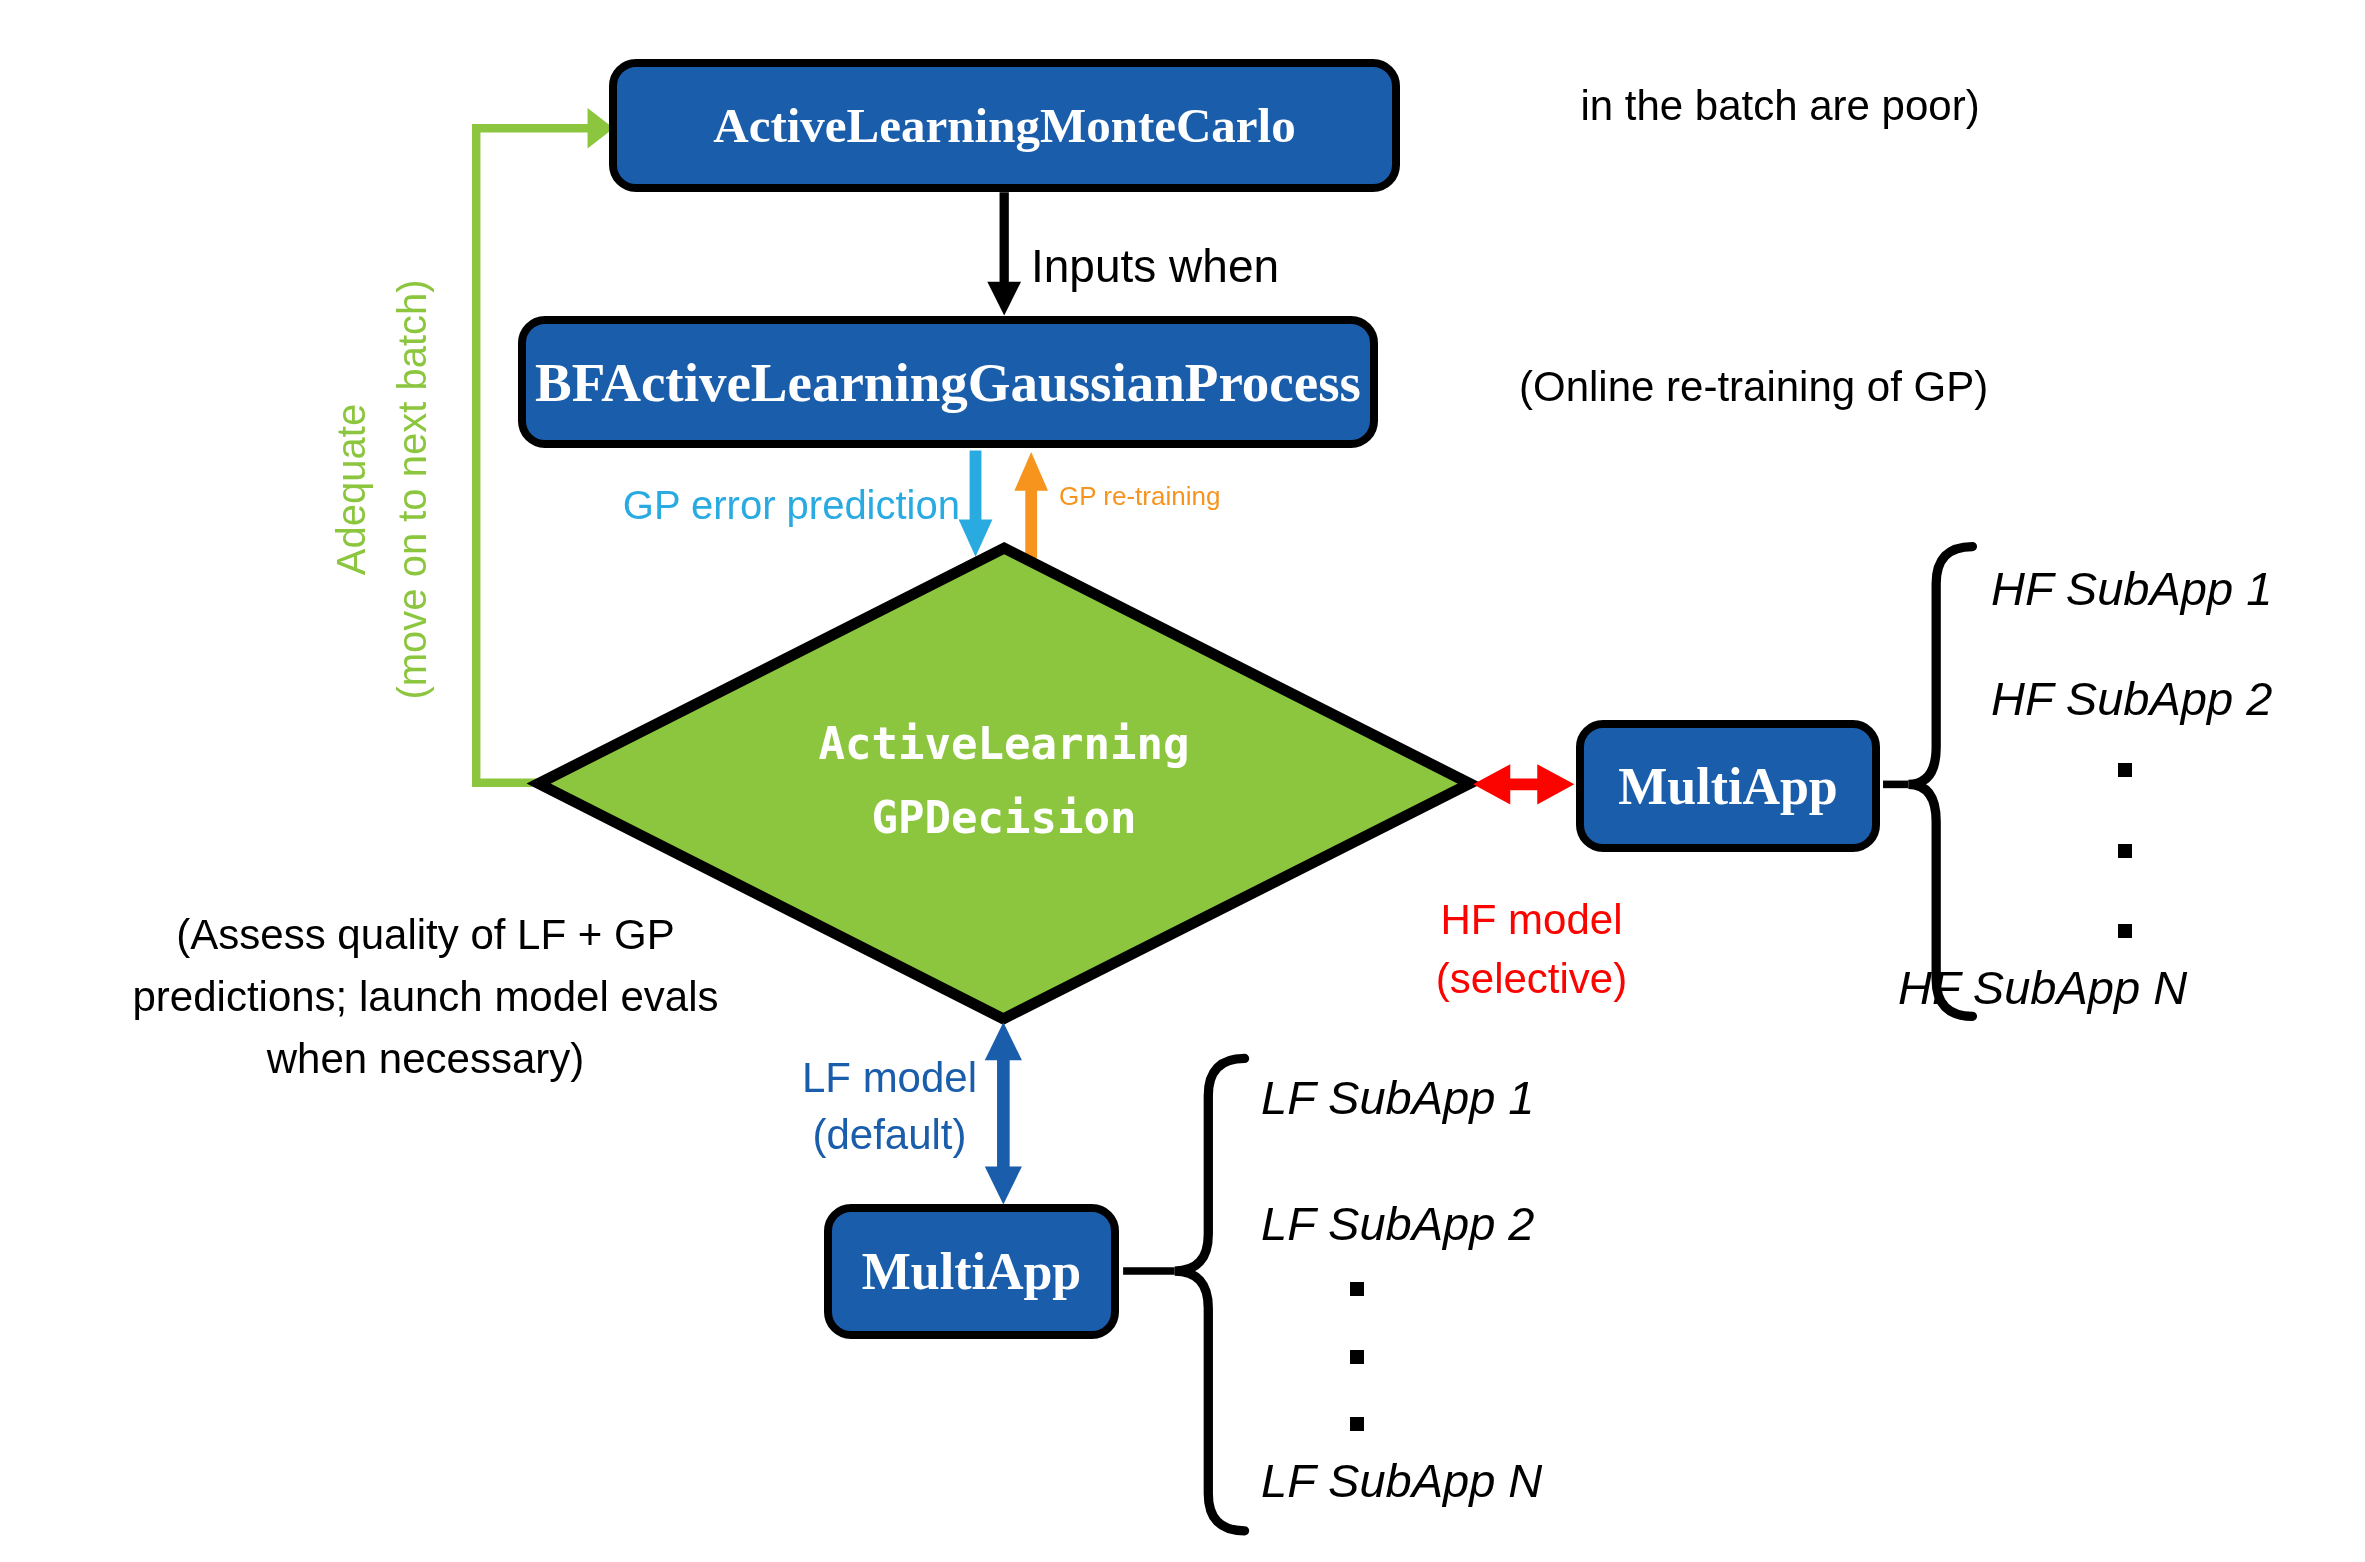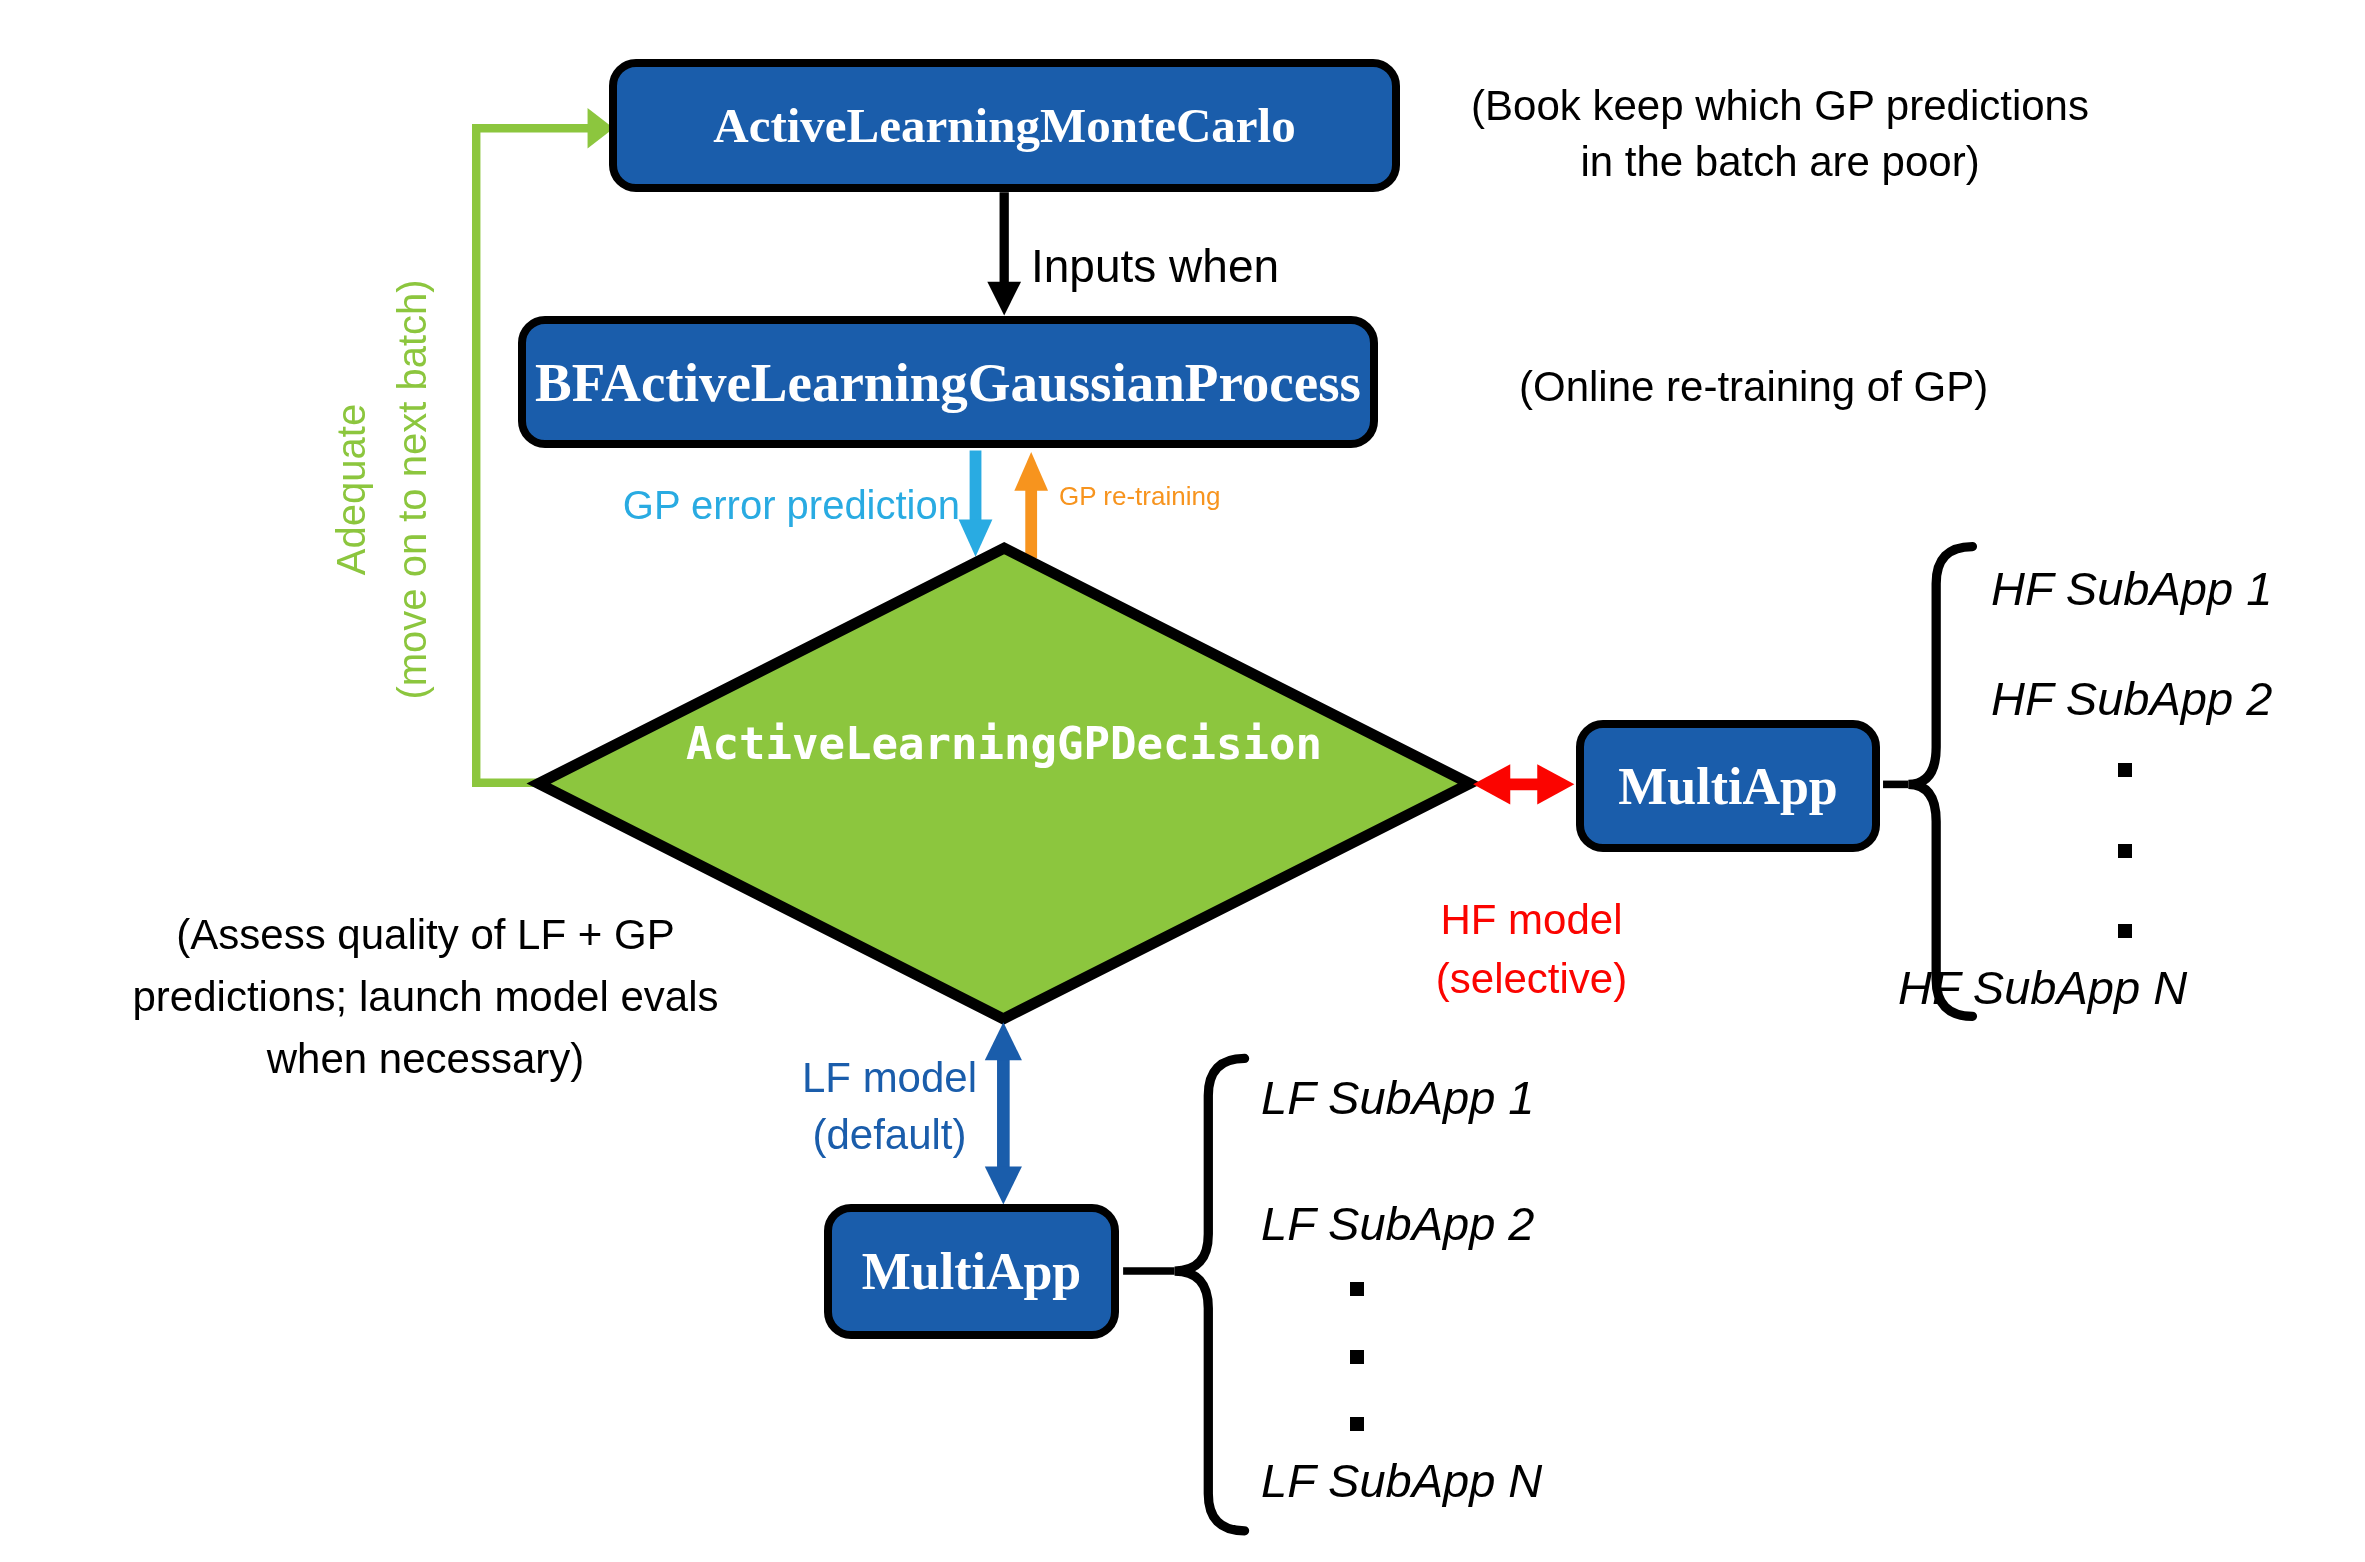--- a/index.html
+++ b/index.html
@@ -22,21 +22,21 @@
     display:flex;align-items:center;justify-content:center;
     box-sizing:border-box;
     white-space:nowrap;
   }
   .txt{position:absolute;z-index:3;color:#000;}
   .center{text-align:center;}
   .right{text-align:right;}
   .mono{font-family:"DejaVu Sans Mono", monospace;font-weight:bold;}
   .diamond-label{
     z-index:3;color:#fff;line-height:74px;font-size:44px;
-    display:flex;flex-direction:row;align-items:center;justify-content:center;
+    display:flex;flex-direction:column;align-items:center;justify-content:center;
   }
   .note{font-size:42px;line-height:56px;}
   .dot{position:absolute;z-index:3;width:14.3px;height:14.3px;background:#000;}
   .listitem{position:absolute;z-index:3;font-size:47px;white-space:nowrap;font-style:italic;}
 </style>
 </head>
 <body>
 
 <div id="canvas">
 
@@ -96,21 +96,20 @@
   <div class="node" style="left:1576px;top:720px;width:304px;height:132px;font-size:52px;">MultiApp</div>
 
   <div class="node" style="left:824px;top:1204px;width:295px;height:135px;font-size:52px;">MultiApp</div>
 
   <div class="txt diamond-label mono" style="left:751px;top:707px;width:506px;">
     <span>ActiveLearning</span>
     <span>GPDecision</span>
   </div>
 
   <div class="txt center note" style="left:1392px;top:78px;width:776px;">
-    <div>(Book keep which GP predictions</div>
     <div>in the batch are poor)</div>
   </div>
 
   <div class="txt note" style="left:1031px;top:238px;font-size:46px;">Inputs when</div>
 
   <div class="txt note" style="left:1519px;top:359px;white-space:nowrap;">(Online re-training of GP)</div>
 
   <div class="txt right" style="left:523px;top:483px;width:437px;font-size:40px;color:var(--light_blue,#29abe2);white-space:nowrap;">GP error prediction</div>
 
   <div class="txt" style="left:1059px;top:481px;font-size:26px;color:var(--orange,#f7941e);white-space:nowrap;">GP re-training</div>

